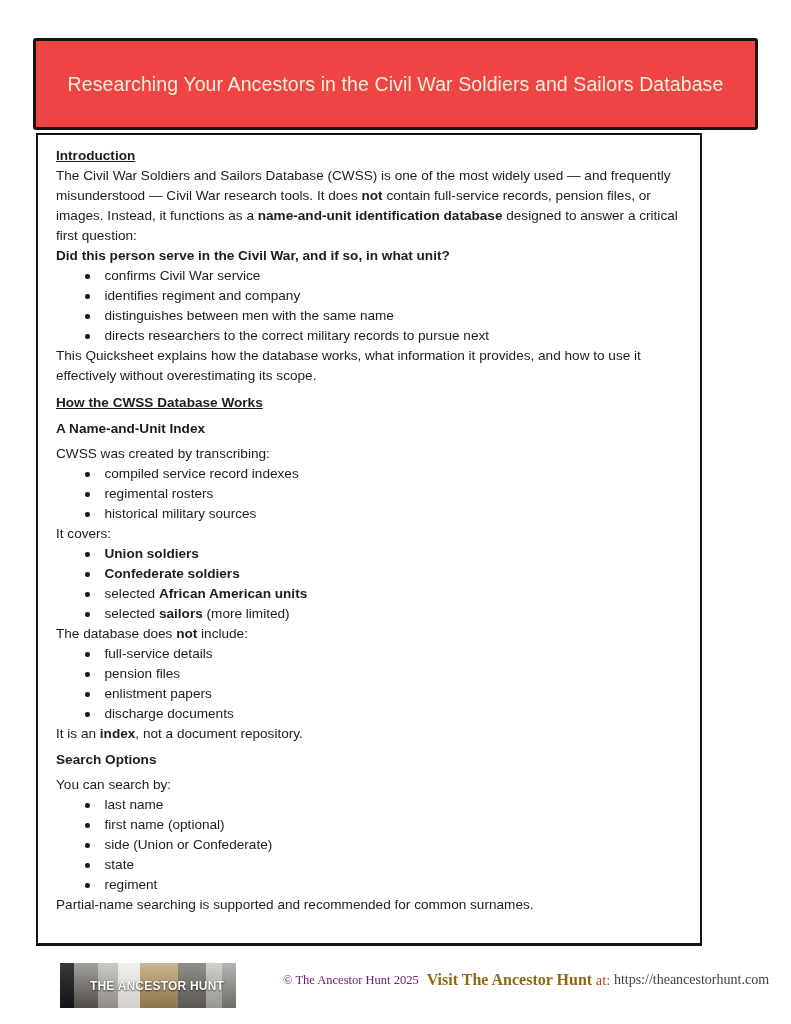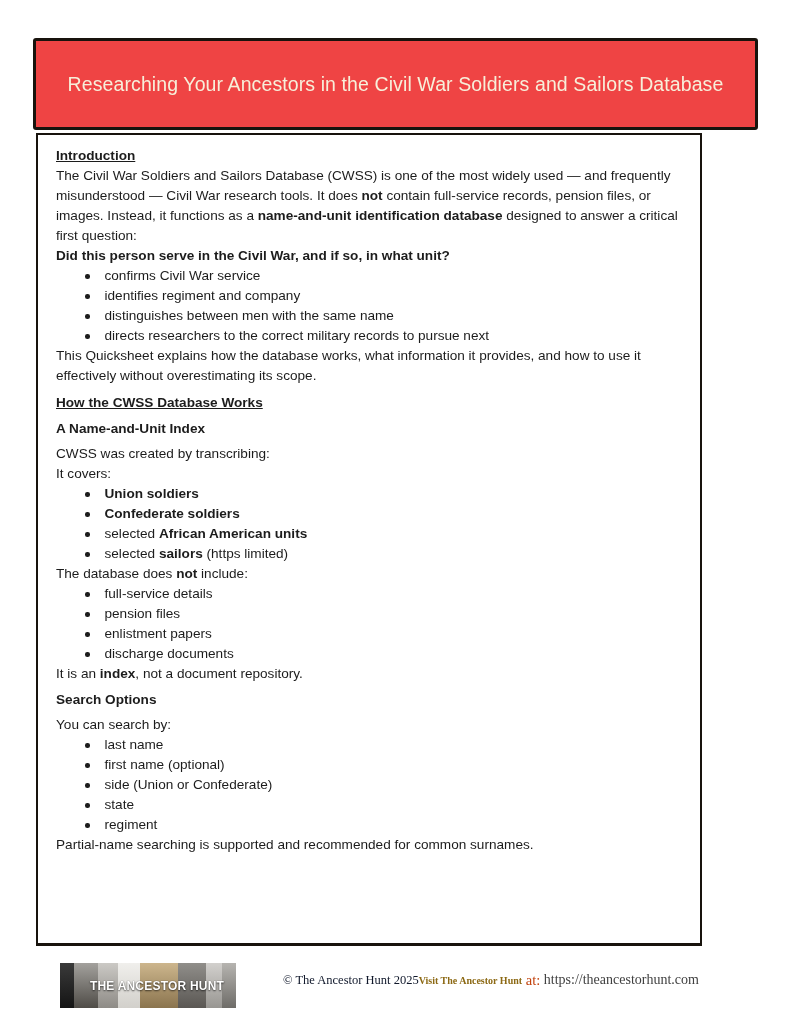--- a/index.html
+++ b/index.html
@@ -137,24 +137,25 @@
     left: 283px;
     top: 0;
     height: 34px;
     display: flex;
     align-items: center;
     white-space: nowrap;
     font-family: "Liberation Serif", serif;
   }
   .copyright {
     font-size: 12.5px;
-    color: #0f172a;
+    color: #701a75;
+    margin-right: 8px;
   }
   .visit {
-    font-size: 10px;
+    font-size: 16px;
     font-weight: bold;
     color: #8c6914;
   }
   .visit-suffix {
     font-size: 14.5px;
     color: #c2410c;
     white-space: pre;
   }
   .site-url {
     font-size: 14px;
@@ -192,37 +193,51 @@
           </div>
           <div class="li">
             <span class="dot"></span>
             <span class="li-text"><span>directs researchers to the correct military records to pursue next</span></span>
           </div>
         </div>
         <div class="p"><span>This Quicksheet explains how the database works, what information it provides, and how to use it effectively without overestimating its scope.</span></div>
         <div class="h2">How the CWSS Database Works</div>
         <div class="h3">A Name-and-Unit Index</div>
         <div class="p"><span>CWSS was created by transcribing:</span></div>
+        <div class="ul">
+          <div class="li">
+            <span class="dot"></span>
+            <span class="li-text"><span>compiled service record indexes</span></span>
+          </div>
+          <div class="li">
+            <span class="dot"></span>
+            <span class="li-text"><span>regimental rosters</span></span>
+          </div>
+          <div class="li">
+            <span class="dot"></span>
+            <span class="li-text"><span>historical military sources</span></span>
+          </div>
+        </div>
         <div class="p"><span>It covers:</span></div>
         <div class="ul">
           <div class="li">
             <span class="dot"></span>
             <span class="li-text"><span class="b">Union soldiers</span></span>
           </div>
           <div class="li">
             <span class="dot"></span>
             <span class="li-text"><span class="b">Confederate soldiers</span></span>
           </div>
           <div class="li">
             <span class="dot"></span>
             <span class="li-text"><span>selected </span><span class="b">African American units</span></span>
           </div>
           <div class="li">
             <span class="dot"></span>
-            <span class="li-text"><span>selected </span><span class="b">sailors</span><span> (https limited)</span></span>
+            <span class="li-text"><span>selected </span><span class="b">sailors</span><span> (more limited)</span></span>
           </div>
         </div>
         <div class="p"><span>The database does </span><span class="b">not</span><span> include:</span></div>
         <div class="ul">
           <div class="li">
             <span class="dot"></span>
             <span class="li-text"><span>full-service details</span></span>
           </div>
           <div class="li">
             <span class="dot"></span>

